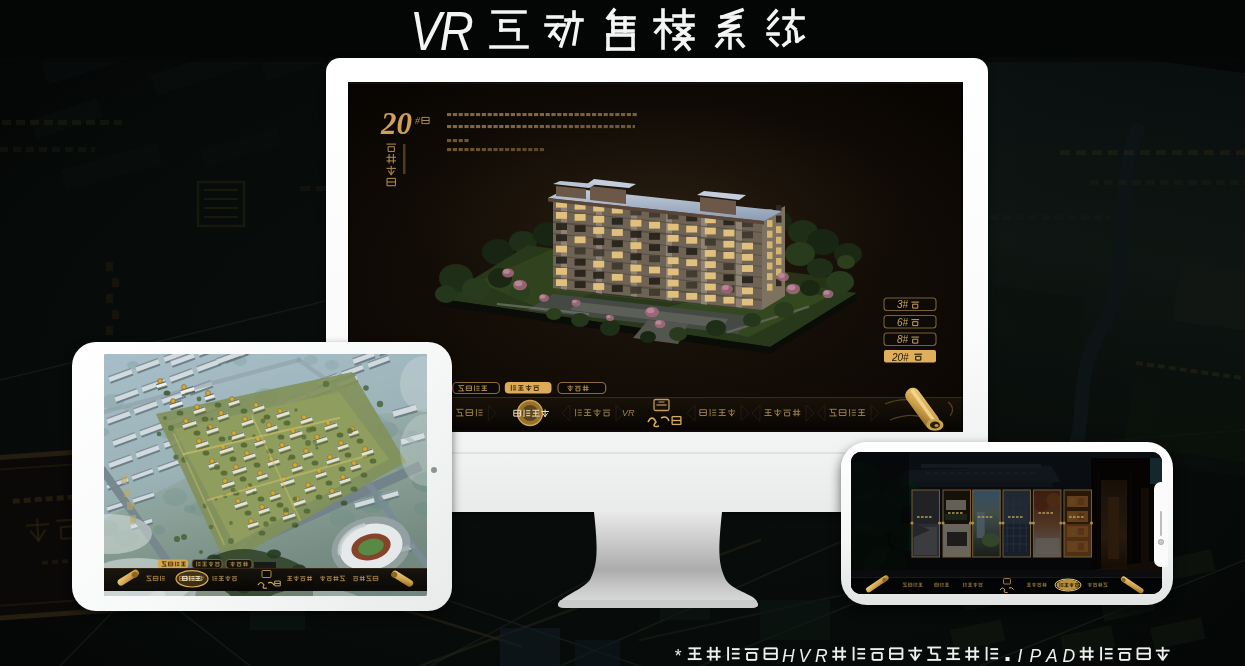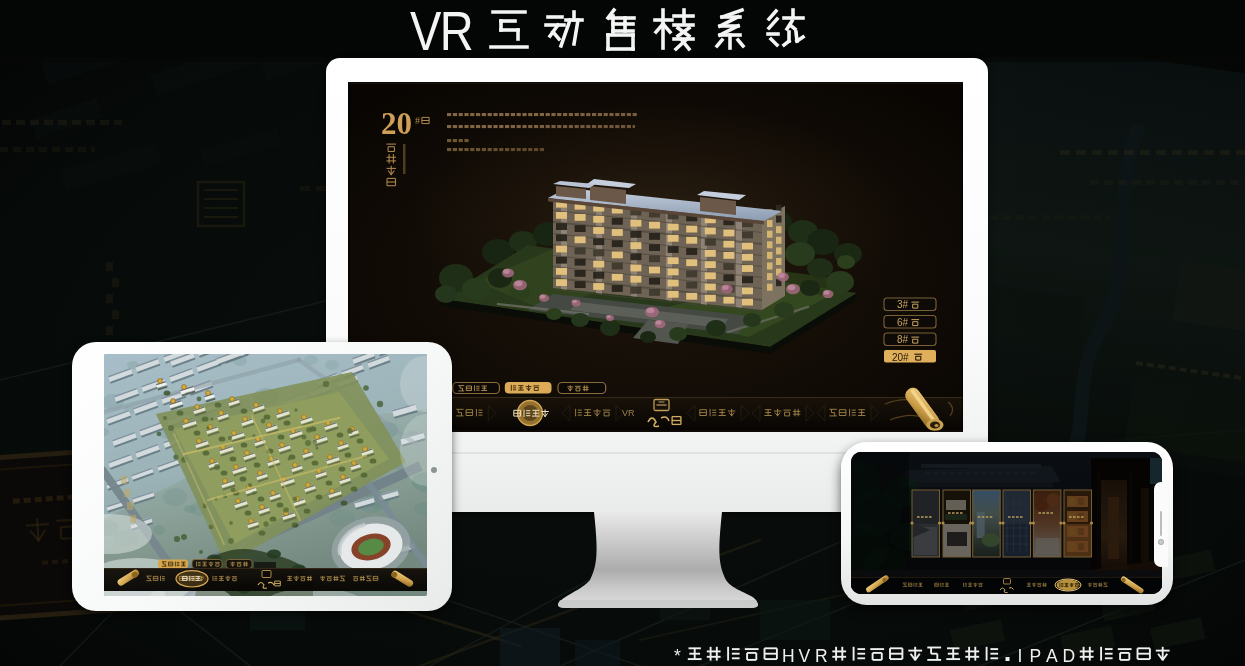--- a/index.html
+++ b/index.html
@@ -1,16 +1,16 @@
 <!DOCTYPE html>
 <html><head><meta charset="utf-8">
 <style>
 html,body{margin:0;padding:0;background:#050606;}
 #stage{position:relative;width:1245px;height:666px;overflow:hidden;background:#050606;
- font-family:"Liberation Sans",sans-serif;}
+ font-family:"Liberation Sans",sans-serif;font-style:italic;}
 .abs{position:absolute;}
 </style></head><body>
 <div id="stage">
 
 <svg class="abs" style="left:0;top:0" width="1245" height="666">
       <defs>
         <radialGradient id="bgvig" cx="50%" cy="55%" r="75%">
           <stop offset="0%" stop-color="#0a0e0c"></stop>
           <stop offset="70%" stop-color="#060a08"></stop>
           <stop offset="100%" stop-color="#030404"></stop>

